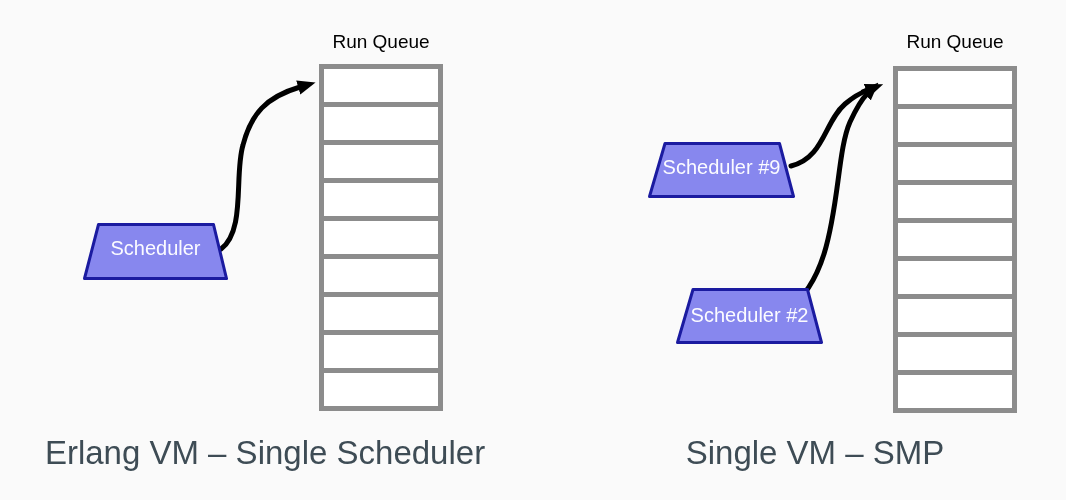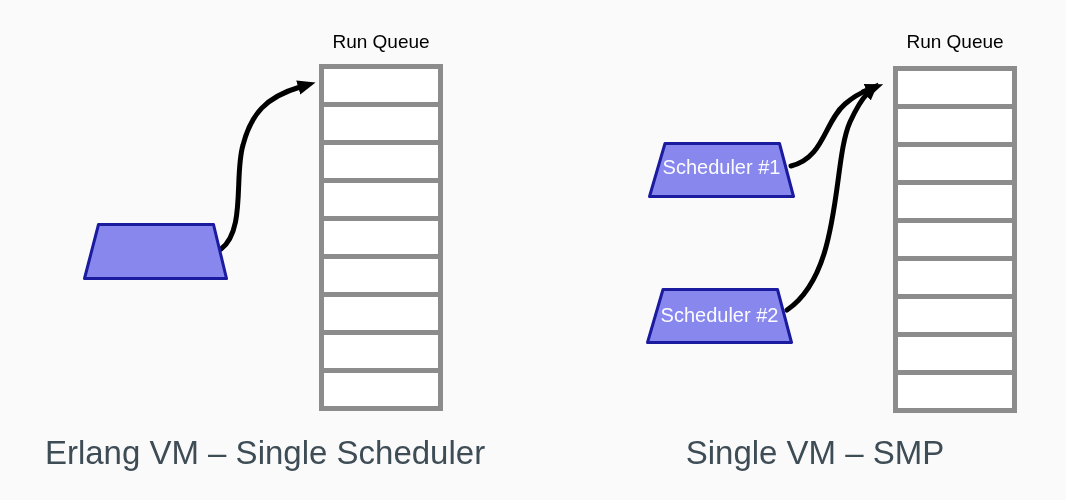--- a/index.html
+++ b/index.html
@@ -76,21 +76,21 @@
   }
   
   .rq-label.left  { left: 319px; top: 31px; }
   .queue.left     { left: 319px; top: 64px; height: 347px; }
   .trap.sched-single { left: 83px; top: 223px; width: 145px; height: 57px; }
   .caption.left   { left: 5px; top: 434px; width: 520px; }
   
   .rq-label.right { left: 893px; top: 31px; }
   .queue.right    { left: 893px; top: 66px; height: 347px; }
   .trap.sched-1   { left: 648px; top: 142px; width: 147px; height: 56px; }
-  .trap.sched-2   { left: 646px; top: 288px; width: 147px; height: 60px; text-align: center; }
+  .trap.sched-2   { left: 676px; top: 288px; width: 147px; height: 60px; text-align: center; }
   .caption.right  { left: 655px; top: 434px; width: 320px; }
   .trap-poly {
     fill: #8787ee;
     stroke: #1b1ba0;
     stroke-width: 3;
     stroke-linejoin: round;
   }
   .arrow-path {
     fill: none;
     stroke: #000000;
@@ -125,20 +125,21 @@
       <div class="slot"></div>
       <div class="slot"></div>
       <div class="slot"></div>
       <div class="slot"></div>
     </div>
 
   <div class="trap sched-single">
     <svg width="145" height="57" viewBox="0 0 145 57">
       <polygon class="trap-poly" points="15.5,1.5 130.5,1.5 143.5,55.5 1.5,55.5"></polygon>
     </svg>
+    <div class="trap-label">Scheduler</div>
   </div>
 
   <div class="caption left">Erlang VM – Single Scheduler</div>
 
   <div class="rq-label right">Run Queue</div>
 
   <div class="queue right">
       <div class="slot"></div>
       <div class="slot"></div>
       <div class="slot"></div>
@@ -147,21 +148,21 @@
       <div class="slot"></div>
       <div class="slot"></div>
       <div class="slot"></div>
       <div class="slot"></div>
     </div>
 
   <div class="trap sched-1">
     <svg width="147" height="56" viewBox="0 0 147 56">
       <polygon class="trap-poly" points="17,1.5 131.5,1.5 145.5,54.5 1.5,54.5"></polygon>
     </svg>
-    <div class="trap-label">Scheduler #1</div>
+    <div class="trap-label">Scheduler #9</div>
   </div>
 
   <div class="trap sched-2">
     <svg width="147" height="56" viewBox="0 0 147 56">
       <polygon class="trap-poly" points="17,1.5 131.5,1.5 145.5,54.5 1.5,54.5"></polygon>
     </svg>
     <div class="trap-label">Scheduler #2</div>
   </div>
 
   <div class="caption right">Single VM – SMP</div>

